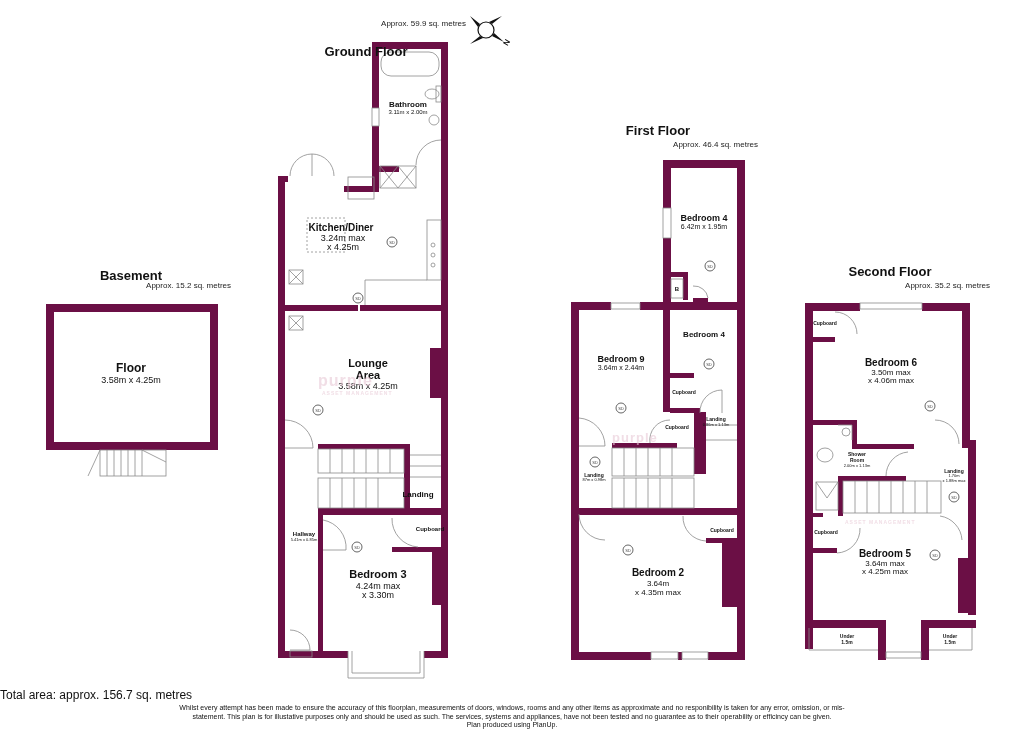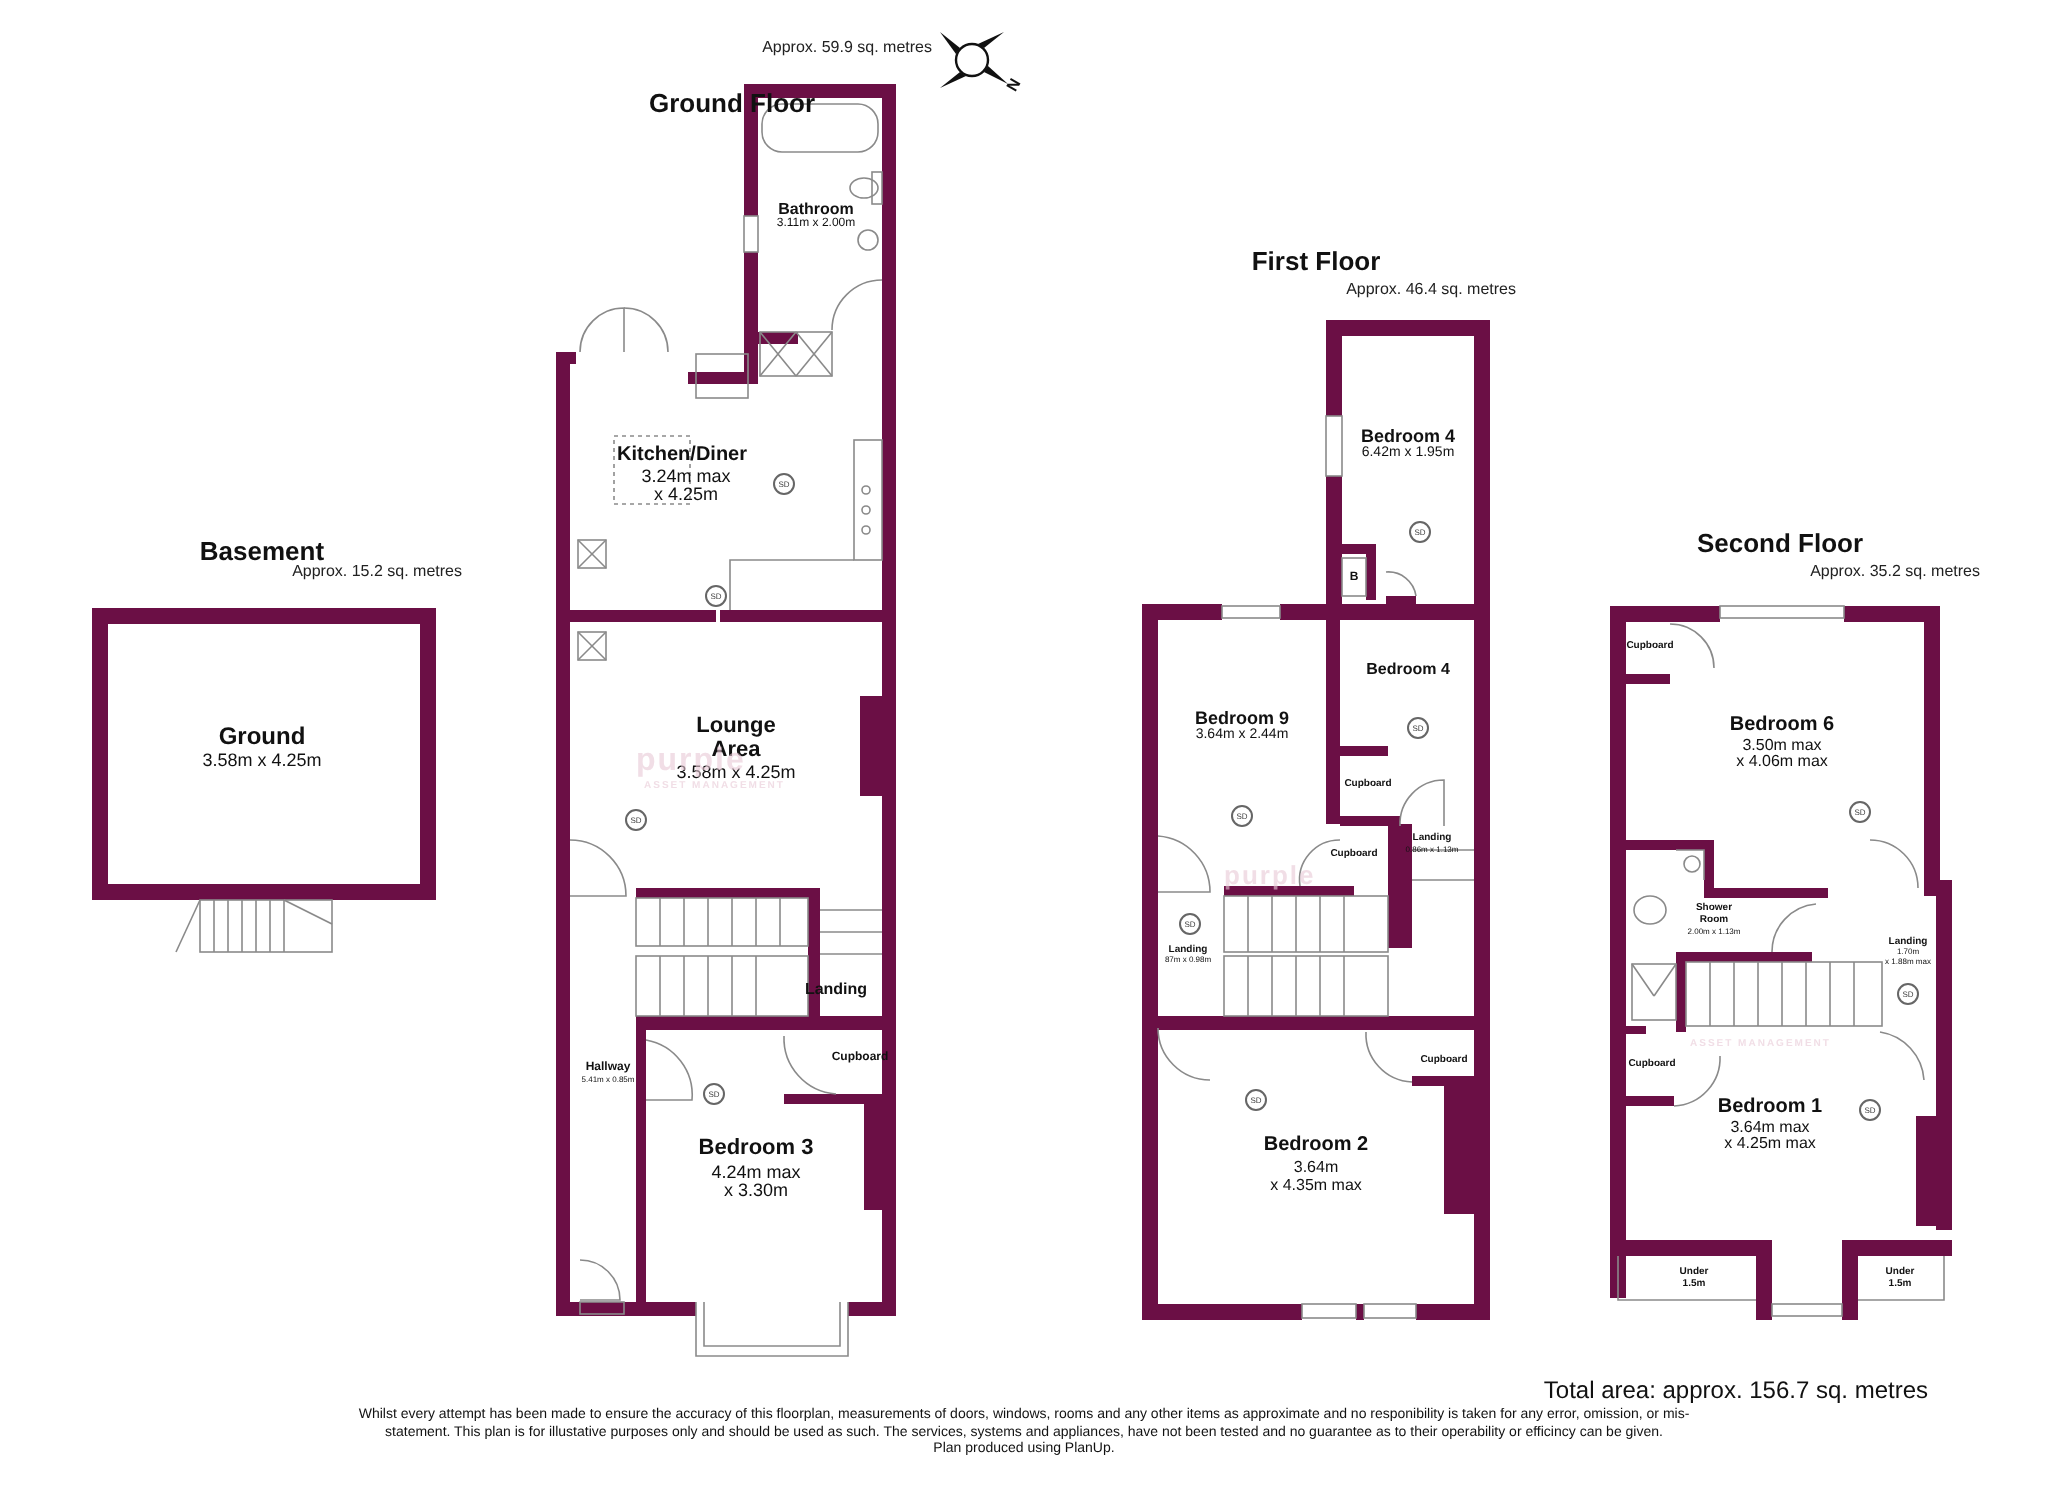--- a/index.html
+++ b/index.html
@@ -5,21 +5,21 @@
   html, body { margin:0; padding:0; background:#ffffff; }
   body { width:1024px; height:745px; position:relative; overflow:hidden; font-family:"Liberation Sans", sans-serif; color:#111; }
   .abs { position:absolute; }
   .floor-title { position:absolute; font-weight:bold; font-size:13px; text-align:center; width:200px; }
   .floor-sub { position:absolute; font-size:8px; text-align:right; width:200px; color:#222; }
   .room-name { position:absolute; font-weight:bold; text-align:center; white-space:nowrap; transform:translateX(-50%); }
   .room-dim { position:absolute; text-align:center; white-space:nowrap; transform:translateX(-50%); line-height:1.05; }
   .lbl { position:absolute; font-weight:bold; white-space:nowrap; transform:translateX(-50%); }
   .sd { position:absolute; width:9px; height:9px; border:1px solid #666; border-radius:50%; font-size:4px; line-height:9px; text-align:center; color:#444; transform:translate(-50%,-50%); background:#fff; }
   svg.plan { position:absolute; left:0; top:0; }
-  .total { position:absolute; left:0; width:964px; top:688px; text-align:right; font-size:12px; }
+  .total { position:absolute; left:0; width:964px; top:688px; text-align:left; font-size:12px; }
   .disclaimer { position:absolute; left:172px; width:680px; top:704px; font-size:7px; text-align:center; line-height:8.5px; color:#111; }
   .watermark { position:absolute; color:#e8c9d6; font-weight:bold; letter-spacing:1px; opacity:0.6; }
 </style>
 </head>
 <body>
 
 <svg class="plan" width="1024" height="745" viewBox="0 0 1024 745">
   <g fill="#6b0f45" stroke="none">
 
     <rect x="46" y="304" width="172" height="8"></rect>
@@ -214,21 +214,21 @@
     <polygon points="6,-6 16,-14 3,-8" fill="#111"></polygon>
     <polygon points="-6,6 -16,14 -3,8" fill="#111"></polygon>
     <polygon points="6,6 18,12 8,3" fill="#111"></polygon>
   </g>
 </svg>
 
 <div class="abs" style="left:504px;top:38px;font-size:8px;font-weight:bold;transform:rotate(-60deg);">N</div>
 
 <div class="floor-title" style="left:31px;top:268px;">Basement</div>
 <div class="floor-sub" style="left:31px;top:281px;">Approx. 15.2 sq. metres</div>
-<div class="room-name" style="left:131px;top:361px;font-size:12px;">Ground</div>
+<div class="room-name" style="left:131px;top:361px;font-size:12px;">Floor</div>
 <div class="room-dim" style="left:131px;top:376px;font-size:9px;">3.58m x 4.25m</div>
 
 <div class="floor-title" style="left:266px;top:2px;margin-top:42px;">Ground Floor</div>
 <div class="floor-sub" style="left:266px;top:19px;">Approx. 59.9 sq. metres</div>
 
 <div class="room-name" style="left:408px;top:100px;font-size:8px;">Bathroom</div>
 <div class="room-dim" style="left:408px;top:109px;font-size:6px;">3.11m x 2.00m</div>
 
 <div class="room-name" style="left:341px;top:222px;font-size:10px;">Kitchen/Diner</div>
 <div class="room-dim" style="left:343px;top:234px;font-size:9px;">3.24m max</div>
@@ -296,21 +296,21 @@
 <div class="lbl" style="left:857px;top:451px;font-size:5px;">Shower</div>
 <div class="lbl" style="left:857px;top:457px;font-size:5px;">Room</div>
 <div class="room-dim" style="left:857px;top:464px;font-size:4px;">2.00m x 1.13m</div>
 
 <div class="lbl" style="left:954px;top:468px;font-size:5px;">Landing</div>
 <div class="room-dim" style="left:954px;top:474px;font-size:4px;">1.70m</div>
 <div class="room-dim" style="left:954px;top:479px;font-size:4px;">x 1.88m max</div>
 
 <div class="lbl" style="left:826px;top:529px;font-size:5px;">Cupboard</div>
 
-<div class="room-name" style="left:885px;top:548px;font-size:10px;">Bedroom 1</div>
+<div class="room-name" style="left:885px;top:548px;font-size:10px;">Bedroom 5</div>
 <div class="room-dim" style="left:885px;top:560px;font-size:8px;">3.64m max</div>
 <div class="room-dim" style="left:885px;top:568px;font-size:8px;">x 4.25m max</div>
 
 <div class="lbl" style="left:847px;top:633px;font-size:5px;">Under</div>
 <div class="lbl" style="left:847px;top:639px;font-size:5px;">1.5m</div>
 <div class="lbl" style="left:950px;top:633px;font-size:5px;">Under</div>
 <div class="lbl" style="left:950px;top:639px;font-size:5px;">1.5m</div>
 
 <div class="sd" style="left:930px;top:406px;">SD</div>
 <div class="sd" style="left:954px;top:497px;">SD</div>

